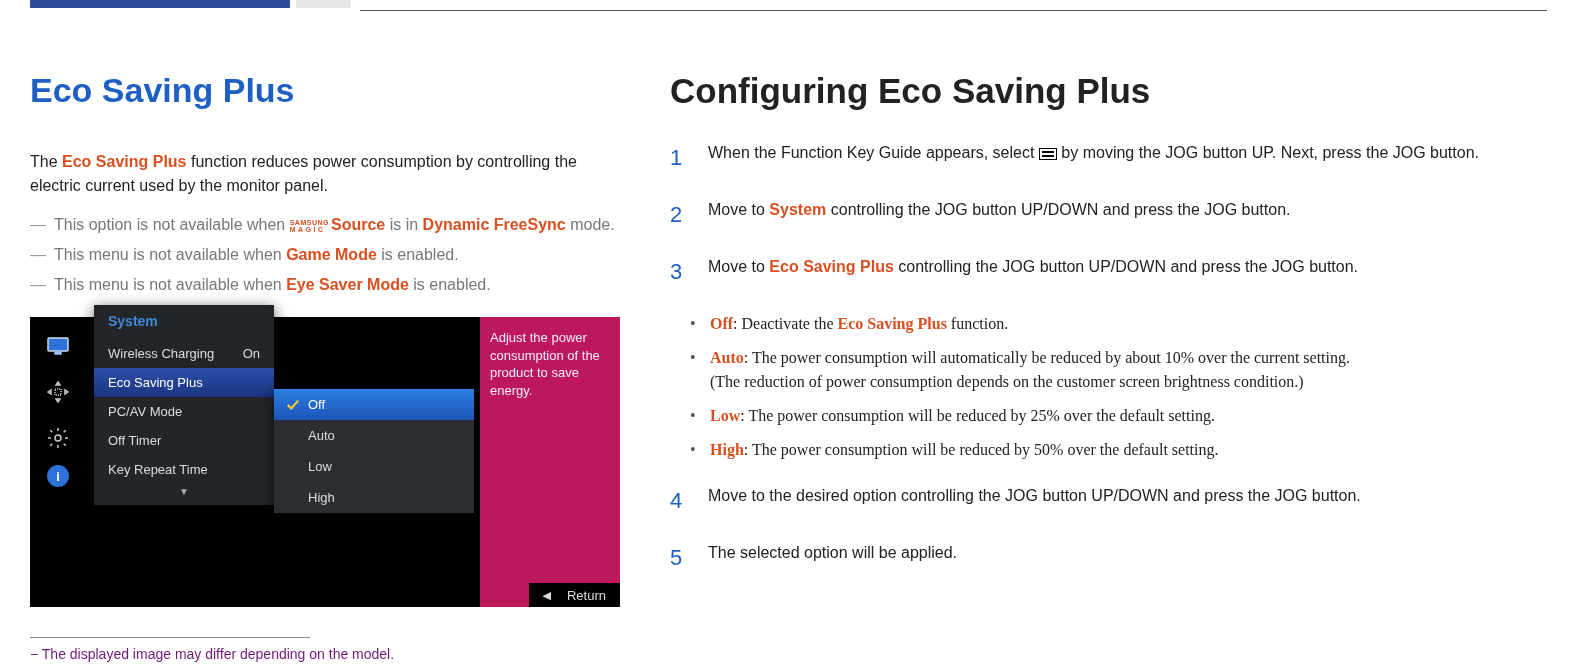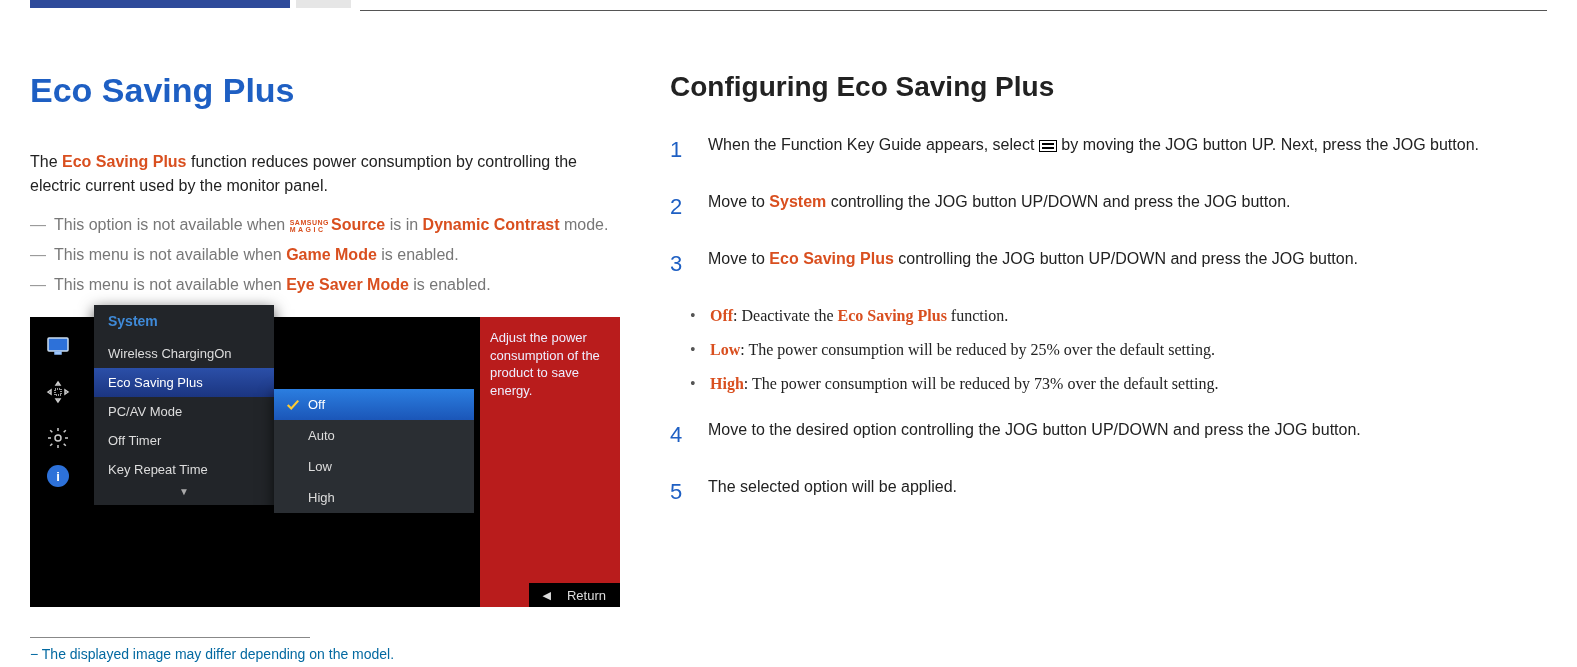--- a/index.html
+++ b/index.html
@@ -29,21 +29,21 @@
     }
     .col-left { width: 590px; }
     .col-right { flex: 1; }
     .title-main {
       font-size: 34px;
       font-weight: 700;
       color: #1e5fc3;
       margin: 30px 0 40px 0;
     }
     .title-sub {
-      font-size: 28px;
+      font-size: 35px;
       font-weight: 700;
       color: #222;
       margin: 30px 0 30px 0;
     }
     .intro { margin-bottom: 15px; line-height: 1.5; }
     .emph { color: #d94f1f; font-weight: 700; }
     .note-line {
       display: flex;
       color: #777;
       margin: 6px 0;
@@ -113,20 +113,21 @@
       padding-bottom: 6px;
     }
     .menu-header {
       color: #3f8ad8;
       font-weight: 600;
       font-size: 14px;
       padding: 8px 14px 10px;
     }
     .menu-item {
       display: flex;
+      justify-content: space-between;
       padding: 7px 14px;
       color: #ddd;
     }
     .menu-item.selected {
       background: linear-gradient(#2b4fa8,#1b3580);
       color: #fff;
     }
     .menu-scroll {
       text-align: center;
       color: #aaa;
@@ -154,21 +155,21 @@
     }
     .sub-check {
       width: 14px; height: 14px;
       display: inline-flex; align-items: center; justify-content: center;
     }
     .sub-check svg { width: 14px; height: 14px; }
     .osd-help {
       position: absolute;
       right: 0; top: 0;
       width: 140px;
-      background: #b91c1c;
+      background: #be185d;
       color: #eef;
       padding: 12px 10px;
       font-size: 13px;
       line-height: 1.35;
       height: 100%;
       box-sizing: border-box;
     }
     .osd-footer {
       position: absolute;
       bottom: 0; right: 0;
@@ -182,21 +183,21 @@
       background: #000;
     }
     .osd-footer .arrow { font-size: 11px; }
 
     .footnote-sep {
       width: 280px;
       border-top: 1px solid #888;
       margin: 30px 0 8px 0;
     }
     .footnote {
-      color: #0369a1;
+      color: #701a75;
       font-size: 14px;
     }
     .footnote::before { content: "− "; }
 
     
     .steps { margin: 0; padding: 0; list-style: none; }
     .step {
       display: flex;
       gap: 22px;
       margin-bottom: 24px;
@@ -263,21 +264,21 @@
 
     <div class="intro">
       <span>The </span><span class="emph">Eco Saving Plus</span><span> function reduces power consumption by controlling the electric current used by the monitor panel.</span>
     </div>
 
     <div class="note-line">
       <div>
         <span>This option is not available when </span><span class="samsung-magic">
             <span>SAMSUNG</span>
             <span>MAGIC</span>
-          </span><span class="emph">Source</span><span> is in </span><span class="emph">Dynamic Contrast</span><span> mode.</span>
+          </span><span class="emph">Source</span><span> is in </span><span class="emph">Dynamic FreeSync</span><span> mode.</span>
       </div>
     </div>
 
     <div class="note-line">
       <div>
         <span>This menu is not available when </span><span class="emph">Game Mode</span><span> is enabled.</span>
       </div>
     </div>
 
     <div class="note-line">
@@ -387,24 +388,28 @@
           <span>Move to </span><span class="emph">Eco Saving Plus</span><span> controlling the JOG button UP/DOWN and press the JOG button.</span>
         </span>
       </li>
     </ol>
 
     <ul class="bullets">
       <li>
         <span class="emph">Off</span><span>: Deactivate the </span><span class="emph">Eco Saving Plus</span><span> function.</span>
       </li>
       <li>
+        <span class="emph">Auto</span><span>: The power consumption will automatically be reduced by about 10% over the current setting.</span>
+        <span class="sub-desc">(The reduction of power consumption depends on the customer screen brightness condition.)</span>
+      </li>
+      <li>
         <span class="emph">Low</span><span>: The power consumption will be reduced by 25% over the default setting.</span>
       </li>
       <li>
-        <span class="emph">High</span><span>: The power consumption will be reduced by 73% over the default setting.</span>
+        <span class="emph">High</span><span>: The power consumption will be reduced by 50% over the default setting.</span>
       </li>
     </ul>
 
     <ol class="steps">
       <li class="step">
         <span class="step-num">4</span>
         <span class="step-text">Move to the desired option controlling the JOG button UP/DOWN and press the JOG button.</span>
       </li>
       <li class="step">
         <span class="step-num">5</span>

